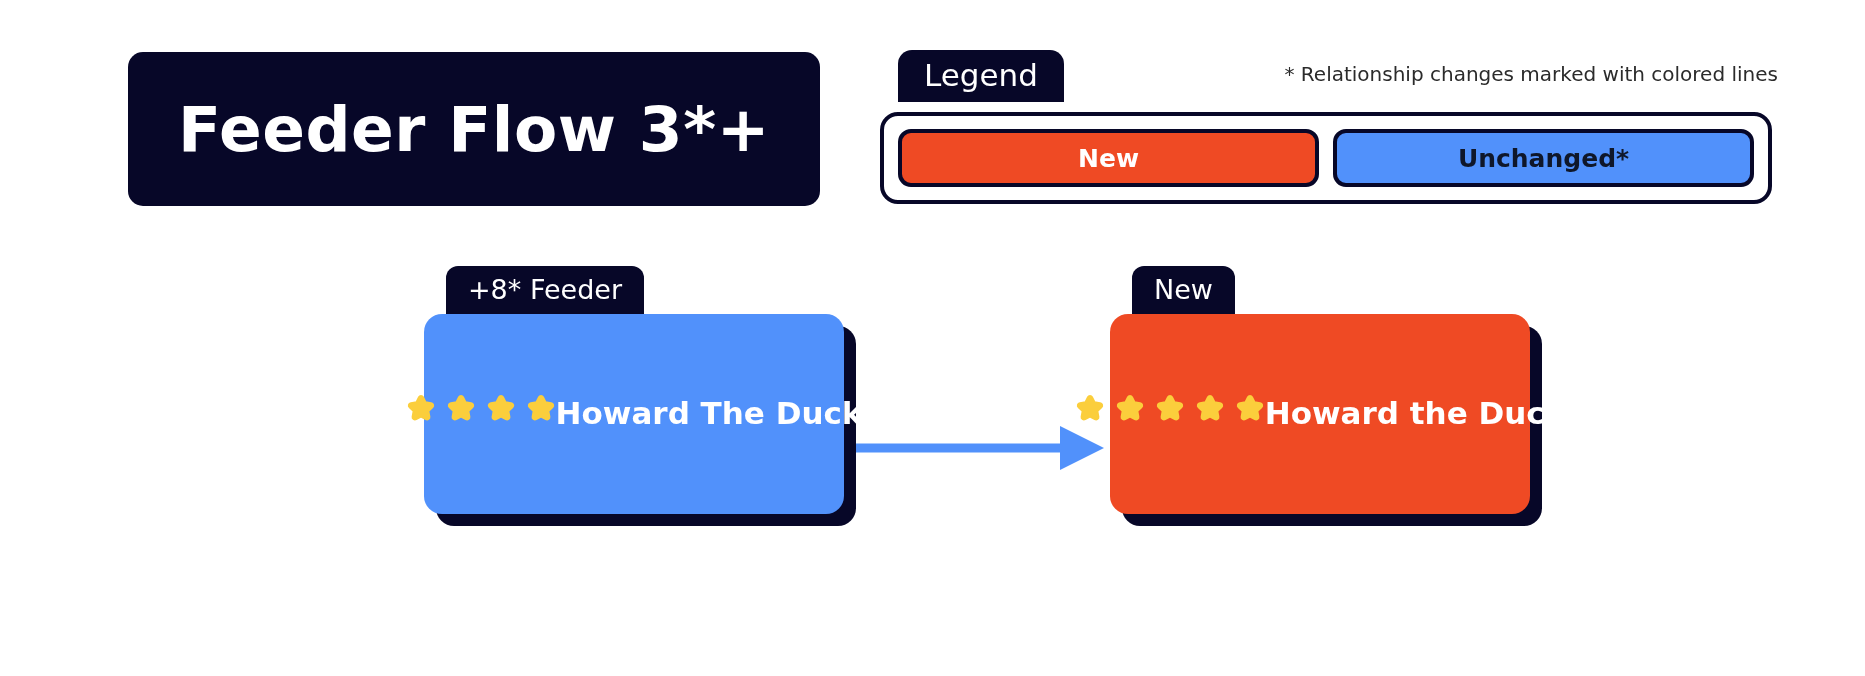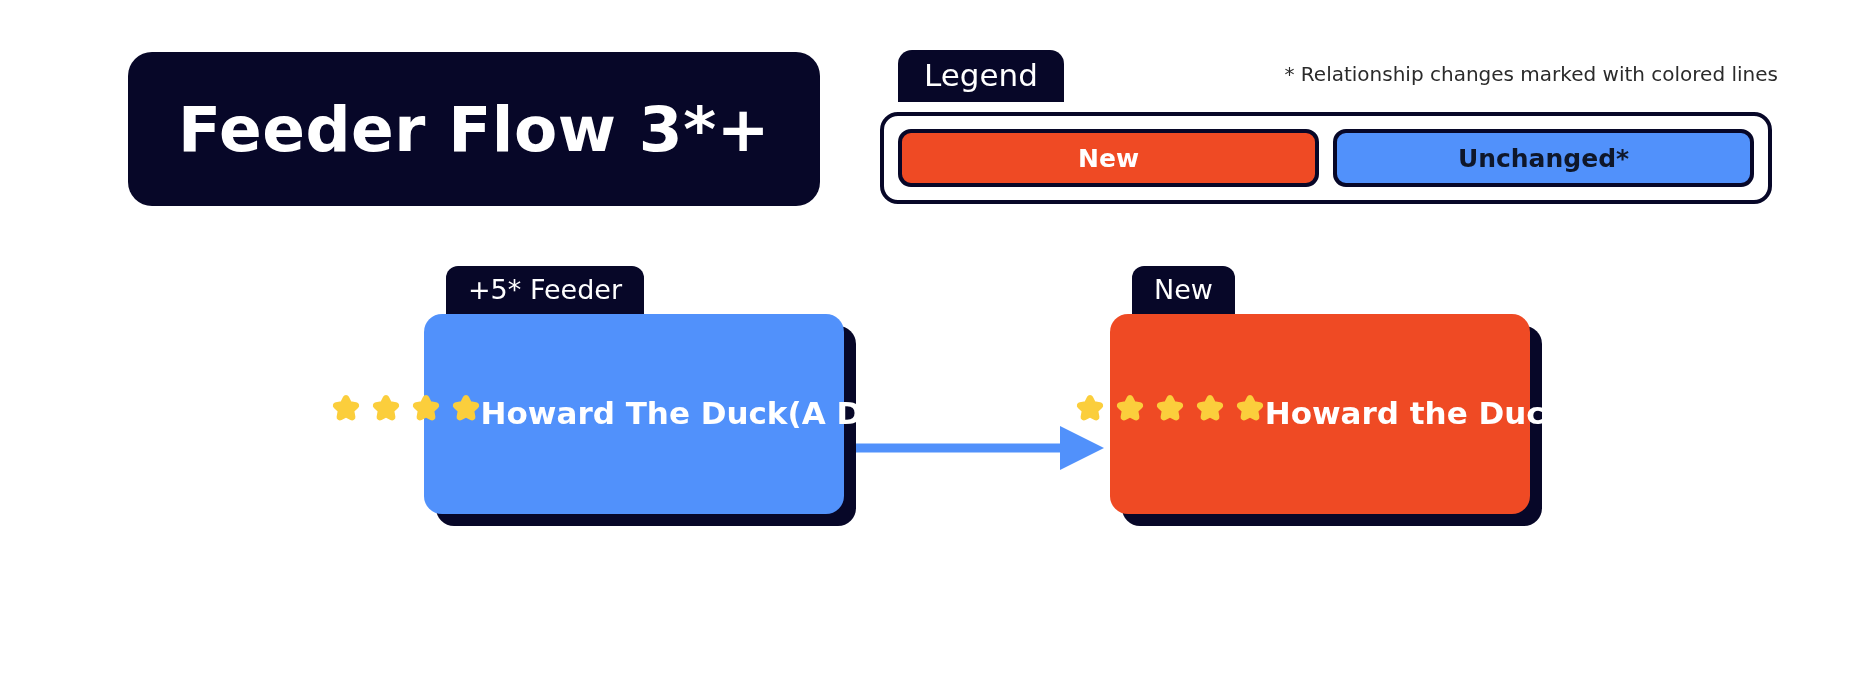--- a/index.html
+++ b/index.html
@@ -16,21 +16,21 @@
   }
 
   
   #title-card {
     position: absolute;
     left: 128px;
     top: 52px;
     width: 692px;
     height: 154px;
     background: #070728;
-    border-radius: 24px;
+    border-radius: 15px;
     display: flex;
     align-items: center;
     justify-content: center;
   }
   #title-text {
     color: #ffffff;
     font-size: 63px;
     font-weight: bold;
     letter-spacing: 0.5px;
     white-space: nowrap;
@@ -187,38 +187,37 @@
     </div>
   </div>
 </div>
 
 <svg id="edge-arrow" viewBox="0 0 270 56">
   <line id="edge-line" x1="0" y1="28" x2="228" y2="28" stroke="#5191FB" stroke-width="9"></line>
   <polygon id="edge-head" points="222,6 266,28 222,50" fill="#5191FB"></polygon>
 </svg>
 
 <div class="node" id="node-0" style="left:424px; top:266px;">
-  <div class="node-tab">+5* Feeder</div>
+  <div class="node-tab">+8* Feeder</div>
   <div class="node-body" id="node-0-body" style="background: rgb(81, 145, 251);">
     <div class="stars" id="node-0-stars">
         <svg viewBox="0 0 24 24" class="star">
           <path d="M12 1.6c.7 0 1.3.4 1.6 1l2 4 4.5.7c1.6.3 2.2 2.2 1 3.3l-3.2 3.1.8 4.4c.3 1.6-1.4 2.8-2.8 2l-3.9-2-3.9 2c-1.4.8-3.1-.4-2.8-2l.8-4.4-3.2-3.1c-1.2-1.1-.6-3 1-3.3l4.5-.7 2-4c.3-.6.9-1 1.6-1z" fill="#FBCE3C" stroke="#FBCE3C" stroke-width="1.6" stroke-linejoin="round"></path>
         </svg>
         <svg viewBox="0 0 24 24" class="star">
           <path d="M12 1.6c.7 0 1.3.4 1.6 1l2 4 4.5.7c1.6.3 2.2 2.2 1 3.3l-3.2 3.1.8 4.4c.3 1.6-1.4 2.8-2.8 2l-3.9-2-3.9 2c-1.4.8-3.1-.4-2.8-2l.8-4.4-3.2-3.1c-1.2-1.1-.6-3 1-3.3l4.5-.7 2-4c.3-.6.9-1 1.6-1z" fill="#FBCE3C" stroke="#FBCE3C" stroke-width="1.6" stroke-linejoin="round"></path>
         </svg>
         <svg viewBox="0 0 24 24" class="star">
           <path d="M12 1.6c.7 0 1.3.4 1.6 1l2 4 4.5.7c1.6.3 2.2 2.2 1 3.3l-3.2 3.1.8 4.4c.3 1.6-1.4 2.8-2.8 2l-3.9-2-3.9 2c-1.4.8-3.1-.4-2.8-2l.8-4.4-3.2-3.1c-1.2-1.1-.6-3 1-3.3l4.5-.7 2-4c.3-.6.9-1 1.6-1z" fill="#FBCE3C" stroke="#FBCE3C" stroke-width="1.6" stroke-linejoin="round"></path>
         </svg>
         <svg viewBox="0 0 24 24" class="star">
           <path d="M12 1.6c.7 0 1.3.4 1.6 1l2 4 4.5.7c1.6.3 2.2 2.2 1 3.3l-3.2 3.1.8 4.4c.3 1.6-1.4 2.8-2.8 2l-3.9-2-3.9 2c-1.4.8-3.1-.4-2.8-2l.8-4.4-3.2-3.1c-1.2-1.1-.6-3 1-3.3l4.5-.7 2-4c.3-.6.9-1 1.6-1z" fill="#FBCE3C" stroke="#FBCE3C" stroke-width="1.6" stroke-linejoin="round"></path>
         </svg>
       </div>
     <div class="node-title">Howard The Duck</div>
-    <div class="node-sub">(A Duck)</div>
   </div>
 </div>
 
 <div class="node" id="node-1" style="left:1110px; top:266px;">
   <div class="node-tab">New</div>
   <div class="node-body" id="node-1-body" style="background: rgb(239, 74, 36);">
     <div class="stars" id="node-1-stars">
         <svg viewBox="0 0 24 24" class="star">
           <path d="M12 1.6c.7 0 1.3.4 1.6 1l2 4 4.5.7c1.6.3 2.2 2.2 1 3.3l-3.2 3.1.8 4.4c.3 1.6-1.4 2.8-2.8 2l-3.9-2-3.9 2c-1.4.8-3.1-.4-2.8-2l.8-4.4-3.2-3.1c-1.2-1.1-.6-3 1-3.3l4.5-.7 2-4c.3-.6.9-1 1.6-1z" fill="#FBCE3C" stroke="#FBCE3C" stroke-width="1.6" stroke-linejoin="round"></path>
         </svg>

